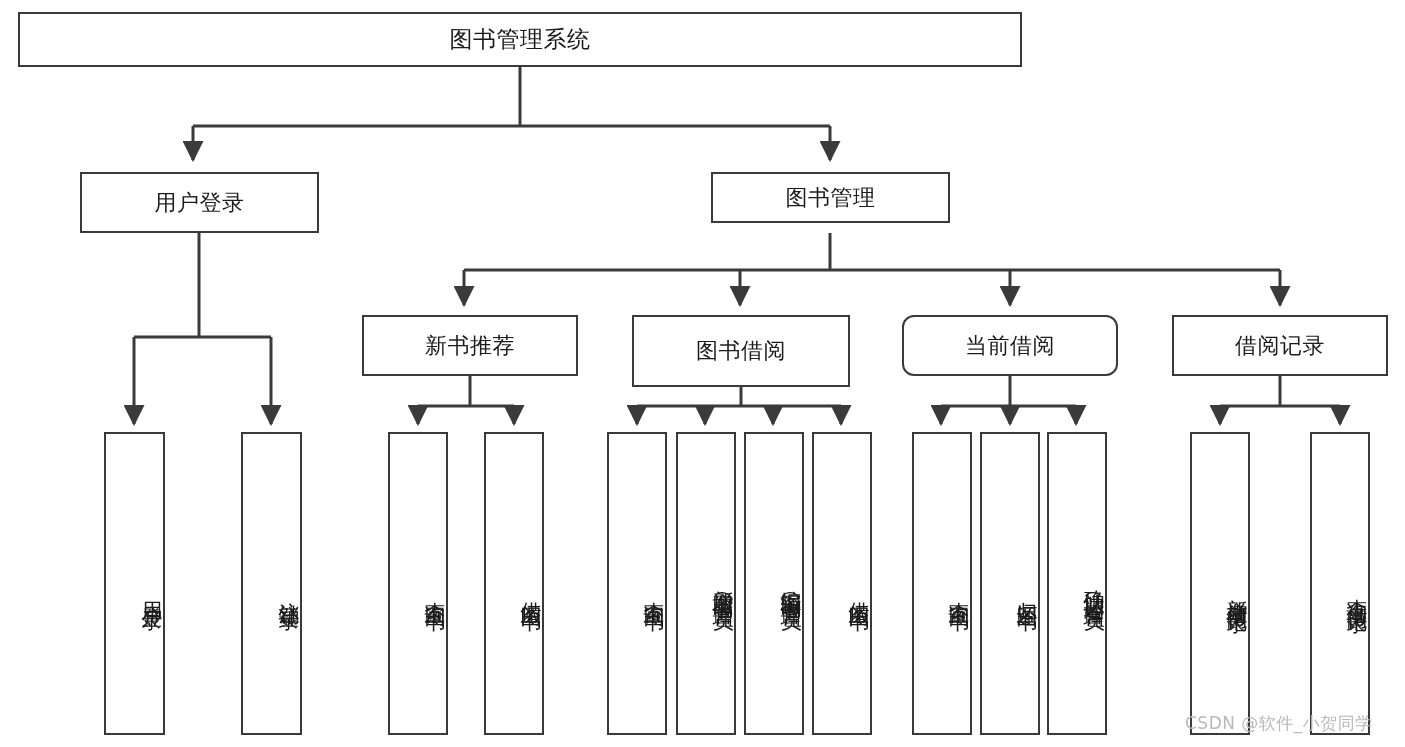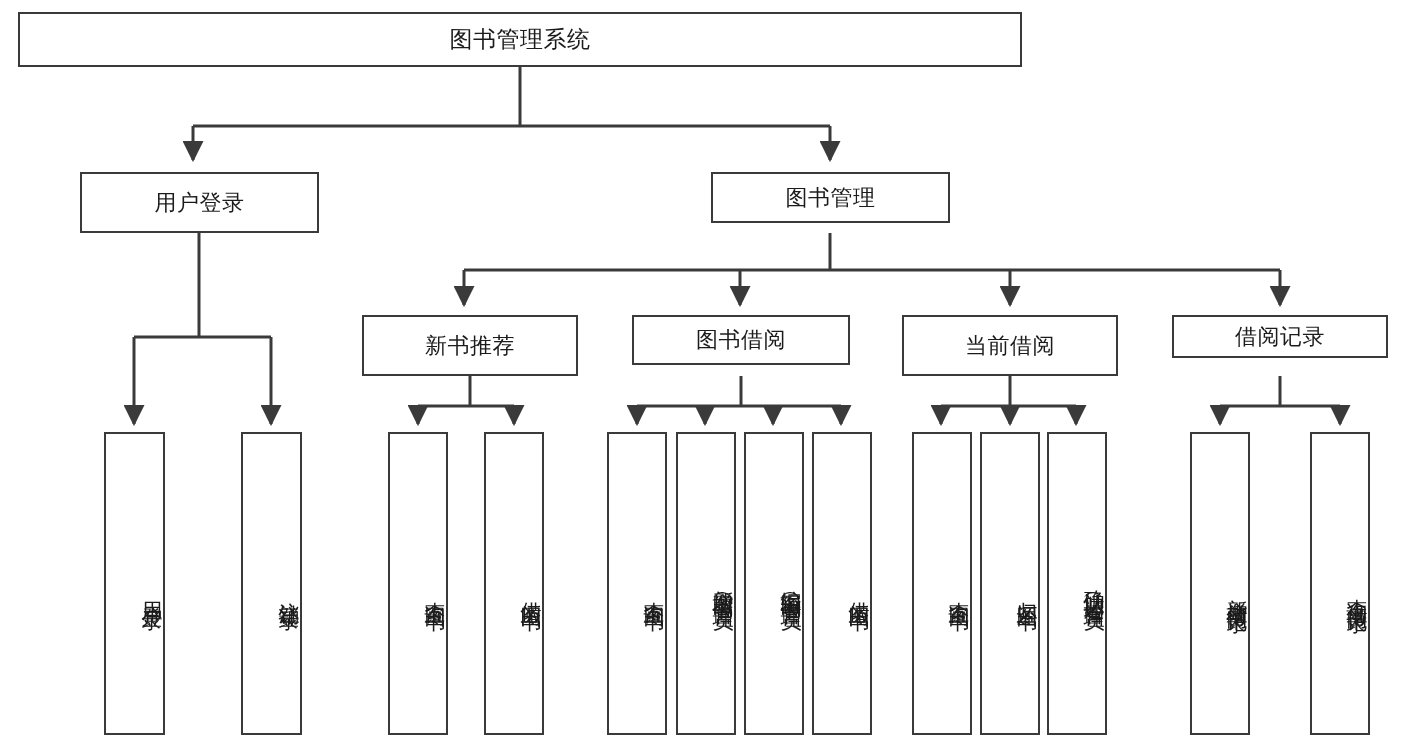--- a/index.html
+++ b/index.html
@@ -128,25 +128,25 @@
   </svg>
 
   <div class="node horiz root" style="left:18px; top:12px; width:1004px; height:55px;">图书管理系统</div>
 
   <div class="node horiz" style="left:80px; top:172px; width:239px; height:61px;">用户登录</div>
 
   <div class="node horiz" style="left:711px; top:172px; width:239px; height:51px;">图书管理</div>
 
   <div class="node horiz" style="left:362px; top:315px; width:216px; height:61px;text-align:right;">新书推荐</div>
 
-  <div class="node horiz" style="left:632px; top:315px; width:218px; height:50px;">图书借阅</div>
-
-  <div class="node horiz" style="left:902px; top:315px; width:216px; height:61px;">当前借阅</div>
-
-  <div class="node horiz" style="left:1172px; top:315px; width:216px; height:43px;">借阅记录</div>
+  <div class="node horiz" style="left:632px; top:315px; width:218px; height:72px;">图书借阅</div>
+
+  <div class="node horiz" style="left:902px; top:315px; width:216px; height:61px;border-radius:12px;">当前借阅</div>
+
+  <div class="node horiz" style="left:1172px; top:315px; width:216px; height:61px;">借阅记录</div>
 
   <div class="node vert" style="left:104px; top:432px; width:61px; height:303px;">
       <span class="vtext">用户登录</span>
     </div>
 
   <div class="node vert" style="left:241px; top:432px; width:61px; height:303px;">
       <span class="vtext">注销登录</span>
     </div>
 
   <div class="node vert" style="left:388px; top:432px; width:60px; height:303px;">
@@ -186,14 +186,15 @@
     </div>
 
   <div class="node vert" style="left:1190px; top:432px; width:60px; height:303px;">
       <span class="vtext">新增借阅记录</span>
     </div>
 
   <div class="node vert" style="left:1310px; top:432px; width:60px; height:303px;">
       <span class="vtext">查询借阅记录</span>
     </div>
 
+  <div class="watermark">CSDN @软件_小贺同学</div>
 
 </div>
 
 </body></html>

